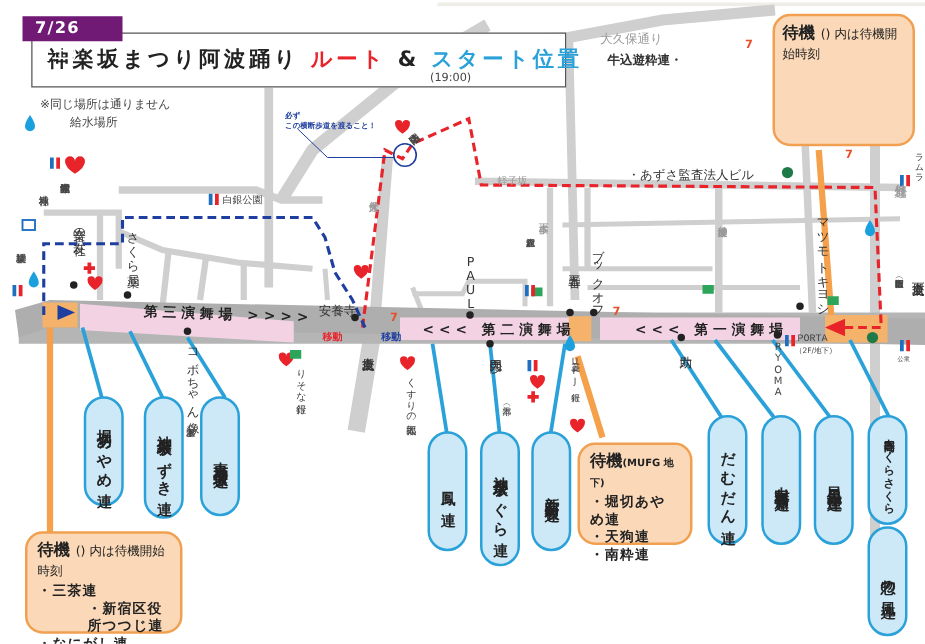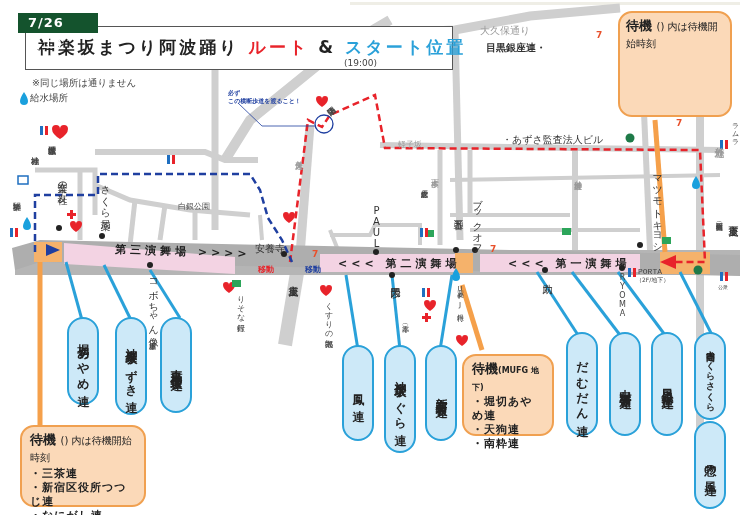--- a/index.html
+++ b/index.html
@@ -1,19 +1,19 @@
 <!DOCTYPE html>
 <html><head>
 <meta charset="utf-8">
 <style>
   html,body{margin:0;padding:0;background:#fff;}
   body{width:740px;height:515px;position:relative;overflow:hidden;font-family:"DejaVu Sans",sans-serif;color:#333;}
   #map{position:absolute;left:0;top:0;width:740px;height:515px;}
   .abs{position:absolute;}
-  .date-tag{left:18px;top:13px;width:80px;height:20px;background:#14532d;color:#fff;font-weight:bold;font-size:13px;line-height:20px;padding-left:10px;box-sizing:border-box;letter-spacing:1px;}
+  .date-tag{left:18px;top:13px;width:80px;height:20px;background:#701a75;color:#fff;font-weight:bold;font-size:13px;line-height:20px;padding-left:10px;box-sizing:border-box;letter-spacing:1px;}
   .title-box{left:25px;top:26px;width:428px;height:44px;background:#fff;border:1.5px solid #555;box-sizing:border-box;}
   .title-main{position:absolute;left:12px;top:9px;font-size:17px;font-weight:bold;letter-spacing:3px;color:#222;white-space:nowrap;}
   .title-route{color:#e8232a;}
   .title-start{color:#2aa1d9;}
   .title-time{position:absolute;left:318px;top:31px;font-size:9px;color:#444;}
   .note{left:32px;top:77px;font-size:9.5px;color:#444;}
   .legend-water{left:30px;top:92px;font-size:9.5px;color:#444;}
   .vtext{writing-mode:vertical-rl;text-orientation:upright;white-space:nowrap;}
   .pill{position:absolute;border:2px solid #2aa1d9;background:#cde9f8;border-radius:16px;box-sizing:border-box;display:flex;justify-content:center;align-items:center;}
   .pill span{writing-mode:vertical-rl;text-orientation:upright;font-weight:bold;font-size:12px;color:#222;letter-spacing:2px;}
@@ -186,44 +186,44 @@
   <rect x="18" y="176" width="10" height="8" fill="none" stroke="#1f6fc0" stroke-width="1.5"></rect>
 </svg>
 
 <div class="abs title-box">
   <div class="title-main"><span>神楽坂まつり阿波踊り </span><span class="title-route">ルート</span><span> &amp; </span><span class="title-start">スタート位置</span></div>
   <div class="title-time">(19:00)</div>
 </div>
 <div class="abs date-tag">7/26（土）</div>
 
 <div class="abs note">※同じ場所は通りません</div>
-<div class="abs legend-water"><span style="margin-left:0">給水場所</span></div>
+<div class="abs legend-water"><span style="margin-left:26px">給水場所</span></div>
 
 <div class="abs" style="left:228px;top:89px;font-size:6px;color:#1f3fa0;font-weight:bold;line-height:8px;">
   <div>必ず</div>
   <div>この横断歩道を渡ること！</div>
 </div>
 
 <div class="lbl" style="left:480px;top:24px;color:#999;">大久保通り</div>
-<div class="lbl" style="left:486px;top:41px;font-weight:bold;">目黒銀座連・</div>
+<div class="lbl" style="left:486px;top:41px;font-weight:bold;">牛込遊粋連・</div>
 <div class="lbl" style="left:502px;top:133px;">・あずさ監査法人ビル</div>
 <div class="lbl lbl-s" style="left:398px;top:139px;color:#999;">軽子坂</div>
 <div class="lbl lbl-s vtext" style="left:292px;top:155px;color:#999;">大久保通り</div>
 <div class="lbl lbl-s vtext" style="left:428px;top:173px;color:#999;">本多横丁</div>
 <div class="lbl lbl-s vtext" style="left:571px;top:175px;color:#999;">神楽坂仲通り</div>
 <div class="lbl vtext" style="left:712px;top:140px;color:#999;">外堀通り</div>
 <div class="lbl vtext" style="left:286px;top:278px;">坂上交差点</div>
 <div class="lbl vtext" style="left:726px;top:218px;">坂下交差点</div>
 <div class="lbl lbl-s vtext" style="left:714px;top:218px;font-size:7px;">（飯田橋駅方面）</div>
 
 <div class="lbl lbl-s vtext" style="left:318px;top:104px;transform:rotate(-40deg);">牛込消防署</div>
 <div class="lbl lbl-s vtext" style="left:28px;top:150px;">赤城神社</div>
 <div class="lbl lbl-s vtext" style="left:45px;top:140px;">赤城生涯学習館</div>
 <div class="lbl lbl-s vtext" style="left:10px;top:196px;">神楽坂駅</div>
-<div class="lbl lbl-s" style="left:178px;top:154px;margin-top:47px;">白銀公園</div>
+<div class="lbl lbl-s" style="left:178px;top:154px;">白銀公園</div>
 <div class="lbl vtext" style="left:55px;top:175px;">音楽の友社</div>
 <div class="lbl vtext" style="left:98px;top:178px;">さくら薬局</div>
 <div class="lbl vtext" style="left:146px;top:272px;">コボちゃん像</div>
 <div class="lbl lbl-s vtext" style="left:147px;top:337px;font-size:7px;">（坂上本部）</div>
 <div class="lbl" style="left:255px;top:242px;">安養寺</div>
 <div class="lbl lbl-s vtext" style="left:234px;top:290px;">りそな銀行</div>
 <div class="lbl lbl-s vtext" style="left:322px;top:297px;">くすりの福太郎</div>
 <div class="lbl vtext" style="left:371px;top:205px;">PAUL</div>
 <div class="lbl lbl-s vtext" style="left:419px;top:185px;font-size:7px;">森戸記念館</div>
 <div class="lbl vtext" style="left:388px;top:280px;">毘沙門天</div>
@@ -289,17 +289,17 @@
     <li style="line-height:14px;"><span>堀切あやめ連</span></li>
     <li style="line-height:14px;"><span>天狗連</span></li>
     <li style="line-height:14px;"><span>南粋連</span></li>
   </ul>
 </div>
 
 <div class="wait" style="left:20px;top:425px;width:126px;height:82px;padding:4px 8px;">
   <div class="wt"><span>待機</span> <span class="wn">() 内は待機開始時刻</span></div>
   <ul>
     <li style="line-height:14px;"><span>三茶連</span></li>
-    <li style="line-height:14px;"><span>新宿区役所つつじ連</span></li>
+    <li style="line-height:14px;margin-left:40px;"><span>新宿区役所つつじ連</span></li>
     <li style="line-height:14px;"><span>なにがし連</span><span class="tm">（19:05）</span></li>
 
   </ul>
 </div>
 
 </body></html>

